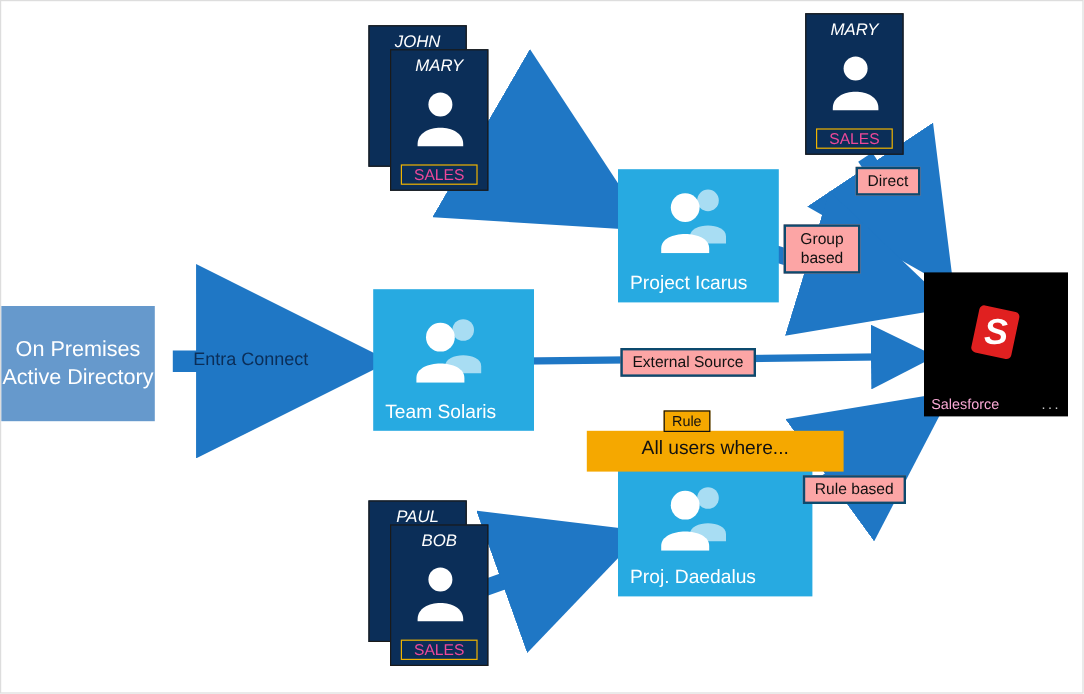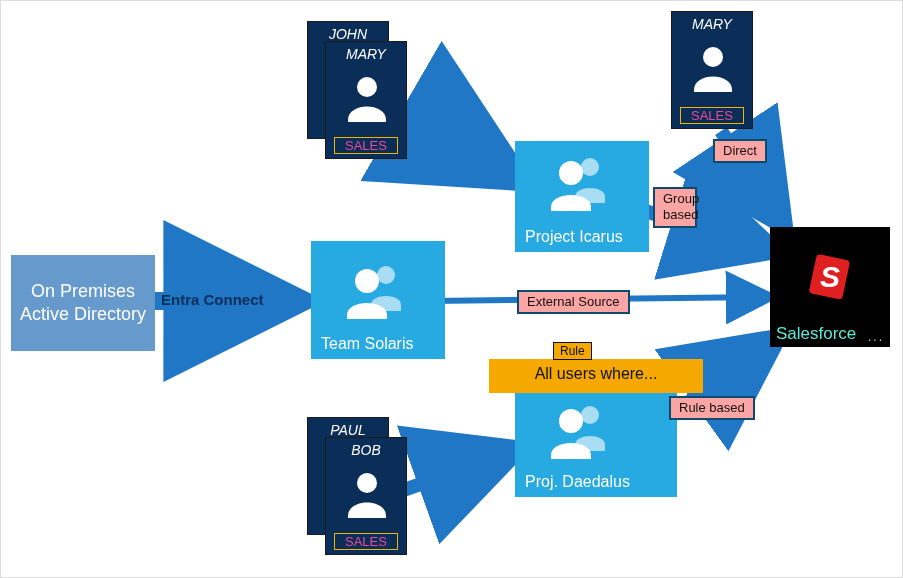--- a/index.html
+++ b/index.html
@@ -5,21 +5,21 @@
   html,body{margin:0;padding:0;width:903px;height:578px;font-family:"Segoe UI",Arial,sans-serif;background:#fff;position:relative;overflow:hidden}
   body{border:1px solid #ddd;box-sizing:border-box}
   .box{position:absolute;box-sizing:border-box}
   .ad-box{background:#6699cc;color:#fff;font-size:18px;display:flex;align-items:center;justify-content:center;text-align:center;line-height:1.3}
   .group-tile{background:#27aae1;color:#fff;font-size:16px;padding:6px 10px}
   .group-tile .label{position:absolute;bottom:6px;left:10px}
   .user-card{background:#0b2e58;color:#fff;width:82px;height:118px;border:1px solid #1a1a1a}
   .user-card .name{font-style:italic;font-size:14px;text-align:center;padding-top:4px;color:#fff}
   .user-card .dept{color:#ec4899;font-size:13px;text-align:center;position:absolute;bottom:4px;left:0;right:0;border:1px solid #f0b400;margin:0 8px}
   .sf-tile{background:#000;color:#fff;width:120px;height:120px}
-  .sf-name{position:absolute;bottom:3px;left:6px;font-size:17px;color:#5eead4}
+  .sf-name{position:absolute;bottom:3px;left:6px;font-size:12px;color:#f9a8d4}
   .sf-dots{position:absolute;bottom:3px;right:6px;font-size:12px;color:#ccc;letter-spacing:2px}
   .edge-label{background:#fca5a5;border:2px solid #0c4a6e;color:#111;font-size:13px;padding:2px 8px;line-height:1.25;text-align:center}
   .rule-box{background:#f5a800;color:#111;font-size:16px;text-align:center;padding:6px 10px}
   .rule-tag{background:#f5a800;color:#111;font-size:12px;padding:1px 6px;border:1px solid #111}
   svg{position:absolute;left:0;top:0}
 </style>
 </head>
 <body>
 
 <svg width="903" height="578">
@@ -37,25 +37,25 @@
 
   <line x1="720" y1="130" x2="780" y2="220" stroke="#1f77c5" stroke-width="14" marker-end="url(#ah)"></line>
 
   <line x1="644" y1="210" x2="768" y2="248" stroke="#1f77c5" stroke-width="14" marker-end="url(#ah)"></line>
 
   <line x1="430" y1="300" x2="768" y2="296" stroke="#1f77c5" stroke-width="6" marker-end="url(#ah)"></line>
 
   <line x1="648" y1="430" x2="772" y2="340" stroke="#1f77c5" stroke-width="14" marker-end="url(#ah)"></line>
 </svg>
 
-<div class="box ad-box" style="left:10px;top:254px;width:144px;height:96px">
+<div class="box ad-box" style="left:0;top:254px;width:128px;height:96px">
   <span>On Premises Active Directory</span>
 </div>
 
-<div class="box" style="left:160px;top:290px;color:#0b2e58;font-weight:bold;font-size:15px">Entra Connect</div>
+<div class="box" style="left:160px;top:290px;color:#0b2e58;font-weight:normal;font-size:15px">Entra Connect</div>
 
 <div class="box group-tile" style="left:310px;top:240px;width:134px;height:118px">
   <svg width="70" height="60" viewBox="0 0 70 60" style="position:absolute;left:30px;top:18px">
     <circle cx="45" cy="16" r="9" fill="#fff" opacity="0.6"></circle>
       <path d="M30 46c0-12 30-12 30 0v6h-30z" fill="#fff" opacity="0.6"></path>
     <circle cx="26" cy="22" r="12" fill="#fff"></circle>
       <path d="M6 56c0-16 40-16 40 0v4h-40z" fill="#fff"></path>
   </svg>
   <span class="label">Team Solaris</span>
 </div>
@@ -121,15 +121,15 @@
 <div class="box sf-tile" style="left:769px;top:226px">
   <svg width="60" height="60" viewBox="0 0 60 60" style="position:absolute;left:30px;top:22px">
     <rect x="12" y="8" width="34" height="40" rx="4" fill="#e02020" transform="rotate(12 30 30)"></rect>
     <text x="30" y="38" font-size="30" font-weight="bold" fill="#fff" text-anchor="middle" font-style="italic">S</text>
   </svg>
   <span class="sf-name">Salesforce</span>
   <span class="sf-dots">...</span>
 </div>
 
 <div class="box edge-label" style="left:712px;top:138px">Direct</div>
-<div class="box edge-label" style="left:652px;top:186px;white-space:normal;width:44px">Group based</div>
+<div class="box edge-label" style="left:652px;top:186px;white-space:normal;width:64px">Group based</div>
 <div class="box edge-label" style="left:516px;top:289px">External Source</div>
 <div class="box edge-label" style="left:668px;top:395px">Rule based</div>
 
 </body></html>

